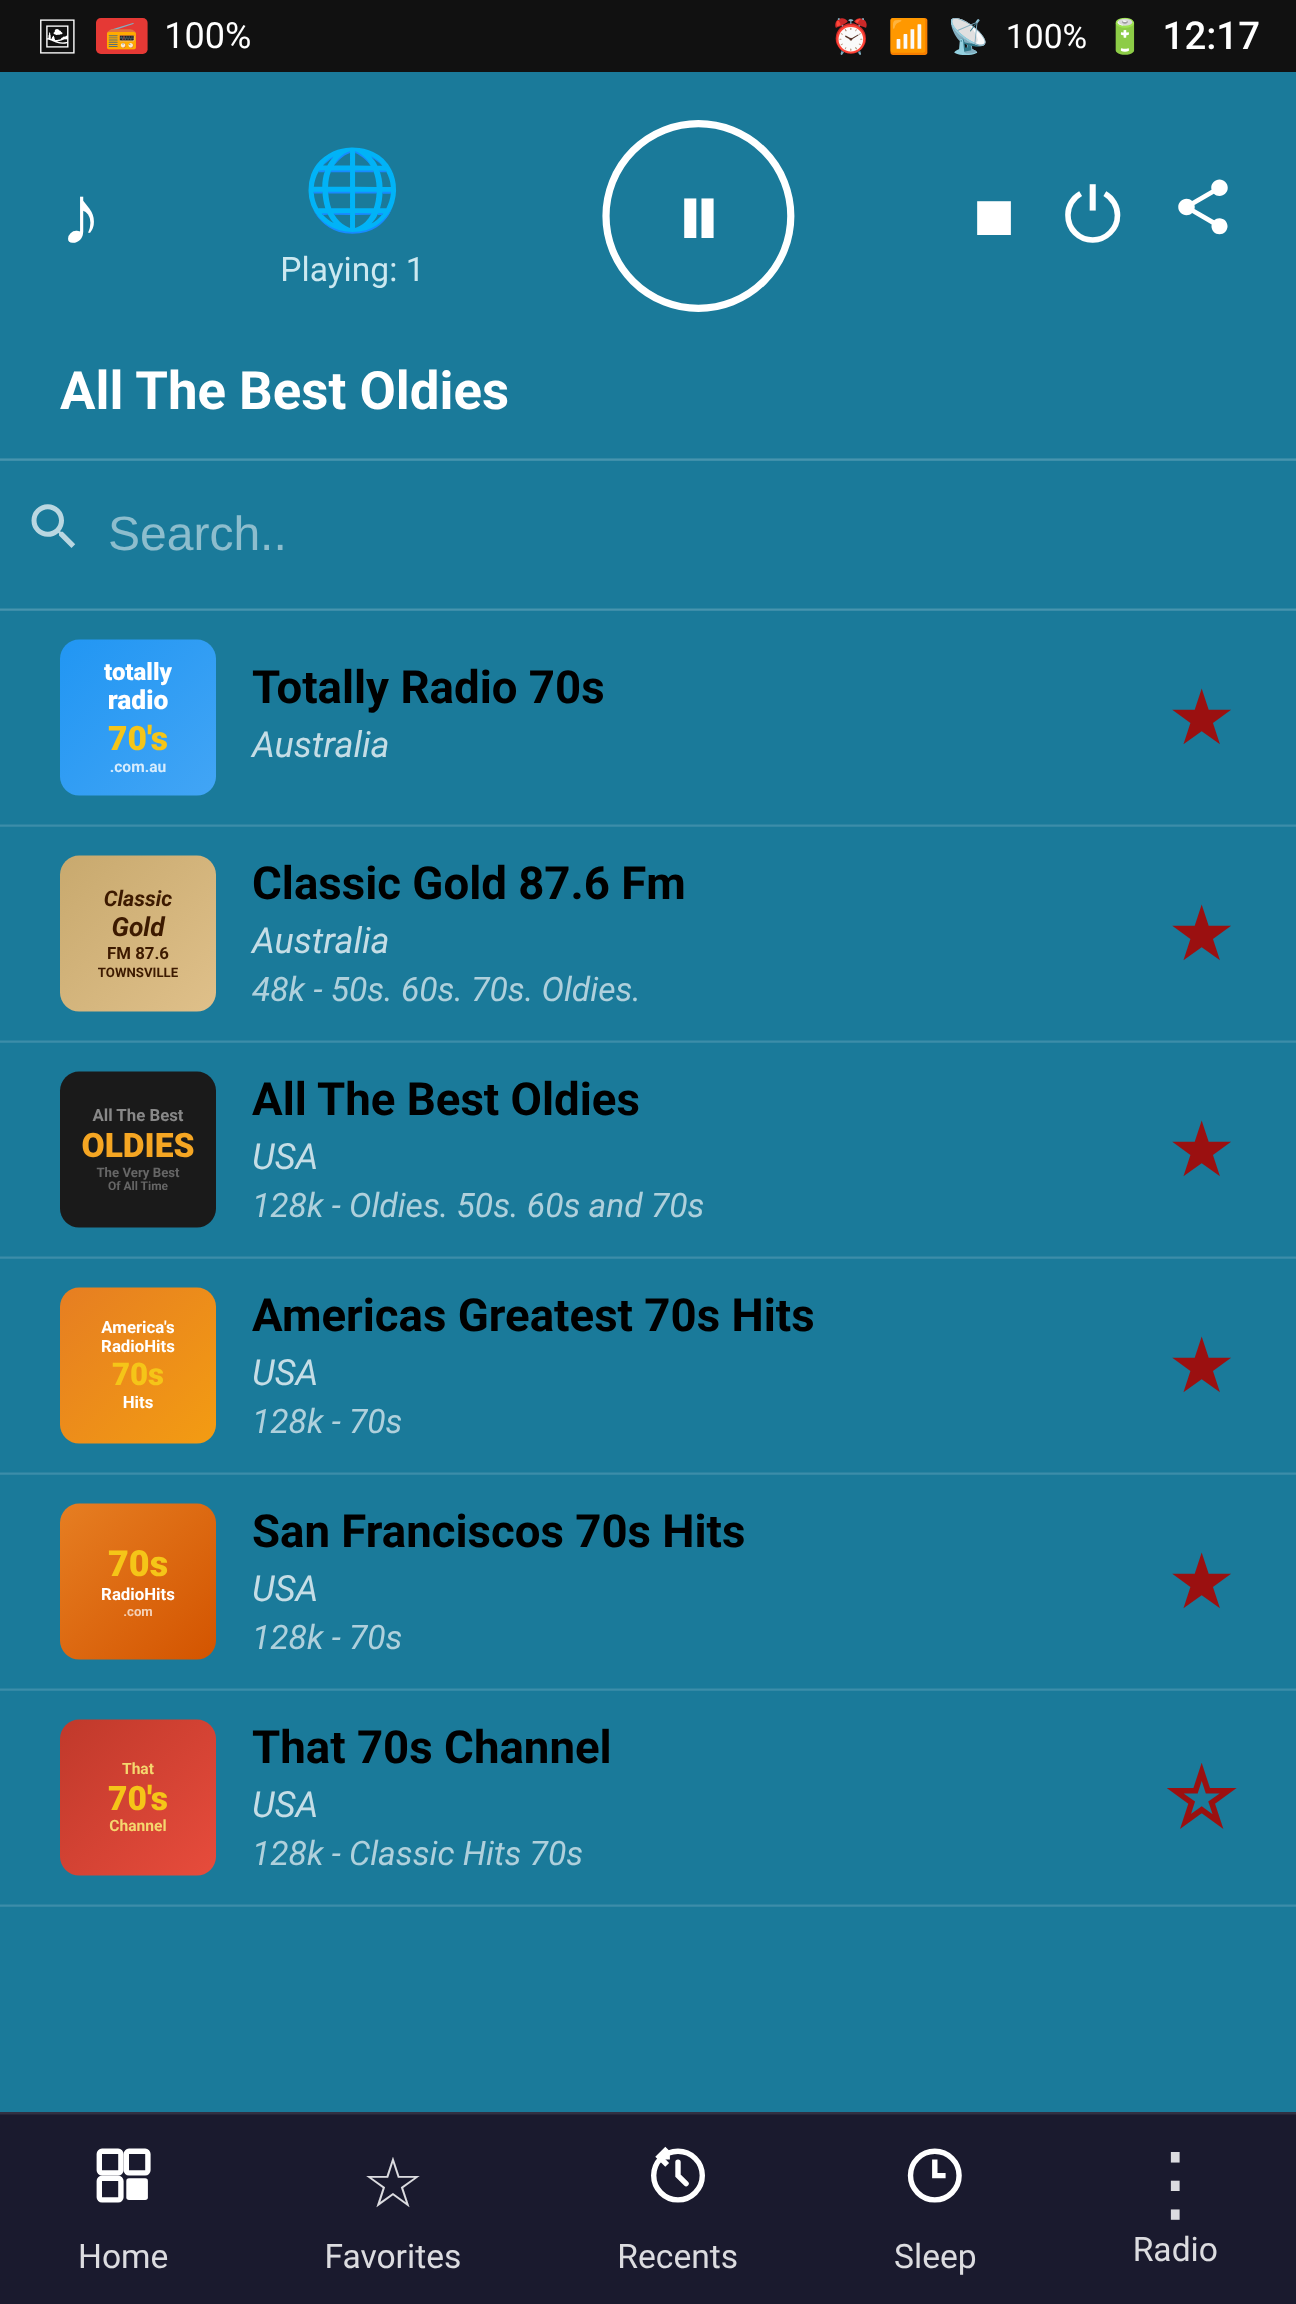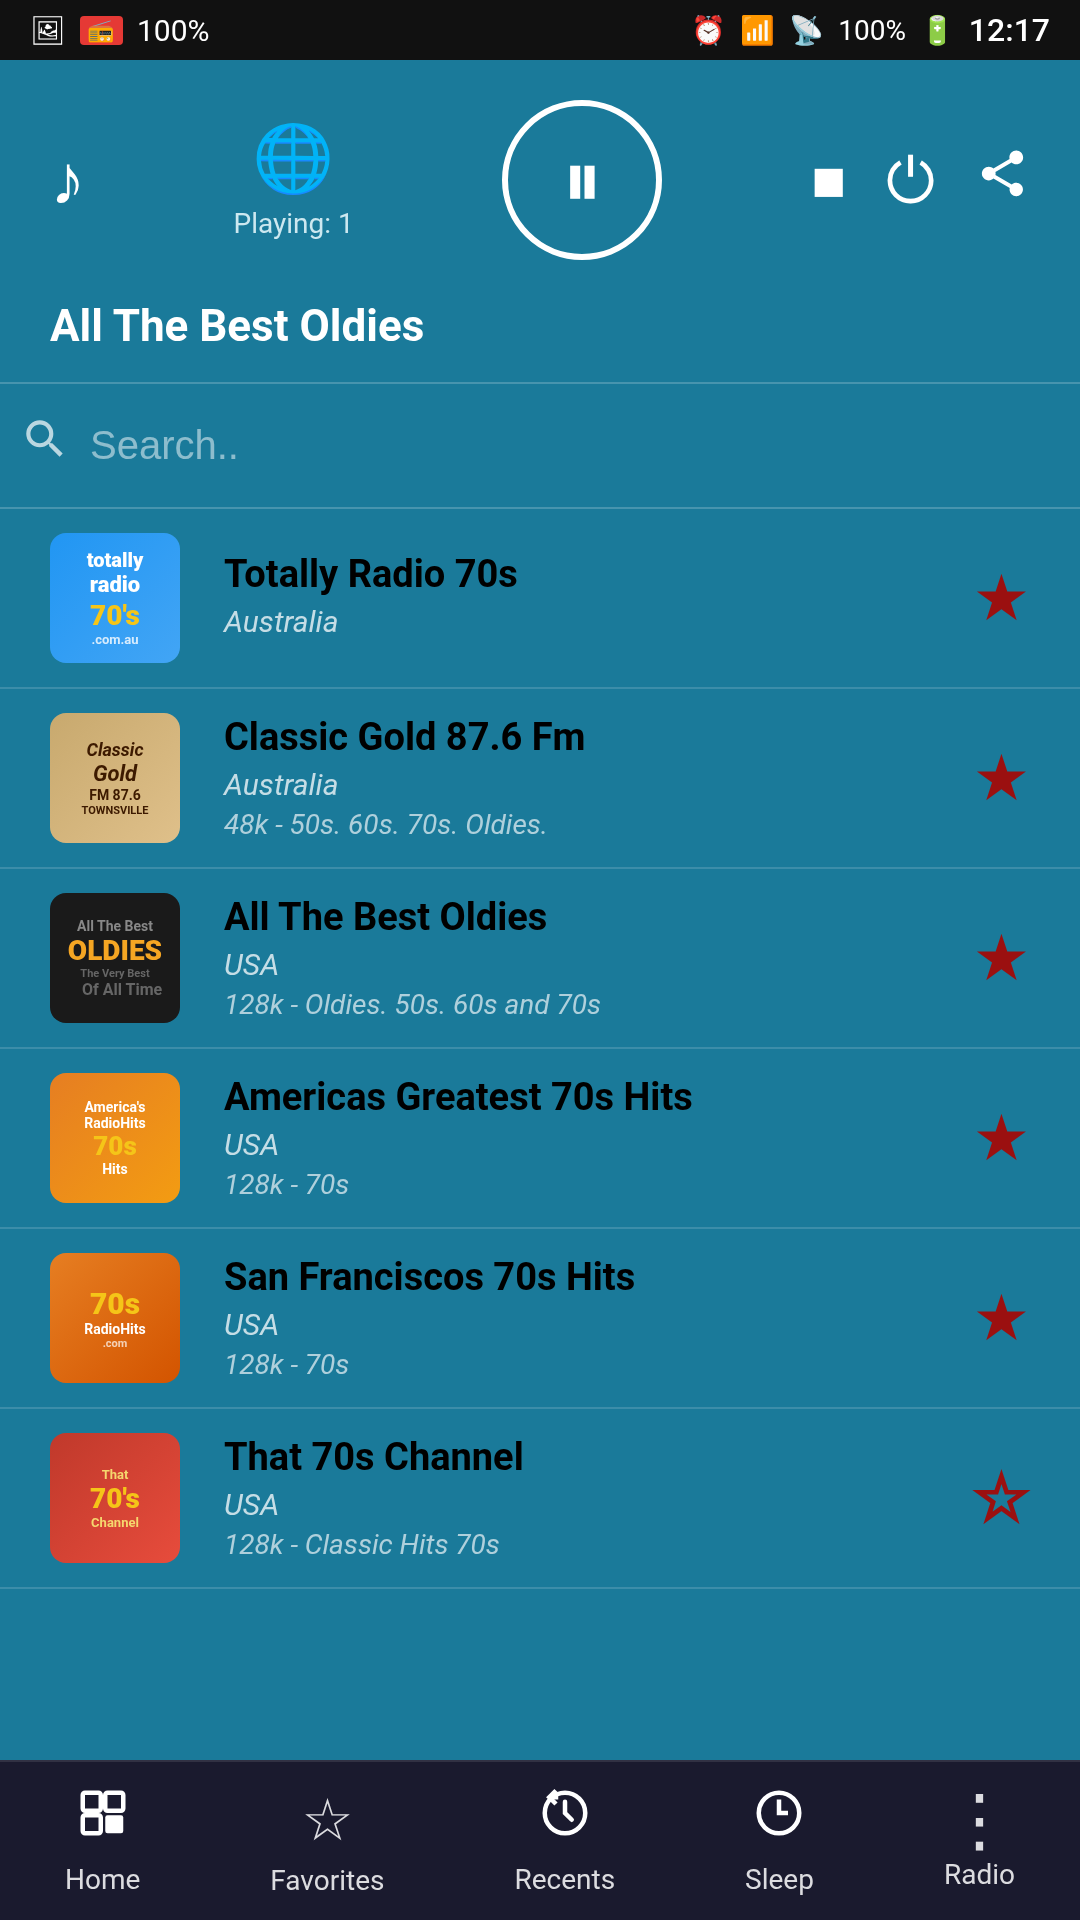--- a/index.html
+++ b/index.html
@@ -82,21 +82,21 @@
       color: rgba(255,255,255,0.6);
       width: 100%;
     }
     .search-input::placeholder { color: rgba(255,255,255,0.5); }
     .station-item {
       display: flex;
       align-items: center;
       padding: 24px 50px;
       border-bottom: 2px solid rgba(255,255,255,0.15);
       cursor: pointer;
-      gap: 44px;
+      gap: 30px;
     }
     .station-logo {
       width: 130px;
       height: 130px;
       border-radius: 16px;
       flex-shrink: 0;
       display: flex;
       align-items: center;
       justify-content: center;
       font-weight: bold;
@@ -263,21 +263,21 @@
     </div>
     <span class="star-icon star-filled">★</span>
   </div>
 
   <div class="station-item">
     <div class="station-logo logo-oldies">
       <div style="text-align:center;padding:6px;">
         <div style="font-size:14px;color:#888;font-weight:bold;">All The Best</div>
         <div style="font-size:28px;font-weight:900;color:#f5a623;text-transform:uppercase;">OLDIES</div>
         <div style="font-size:11px;color:#666;">The Very Best</div>
-        <div style="font-size:16px;color:#666;text-align:right;">Of All Time</div>
+        <div style="font-size:10px;color:#666;">Of All Time</div>
       </div>
     </div>
     <div class="station-info">
       <div class="station-name">All The Best Oldies</div>
       <div class="station-country">USA</div>
       <div class="station-meta">128k - Oldies. 50s. 60s and 70s</div>
     </div>
     <span class="star-icon star-filled">★</span>
   </div>
 

